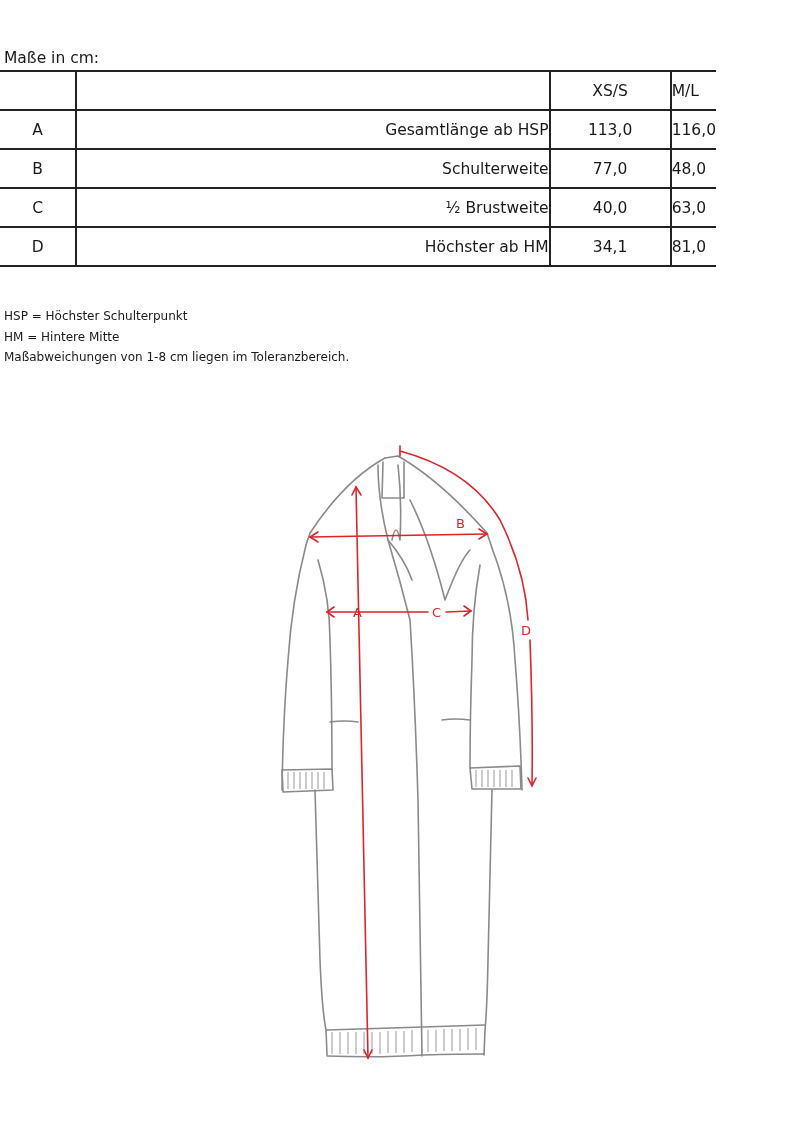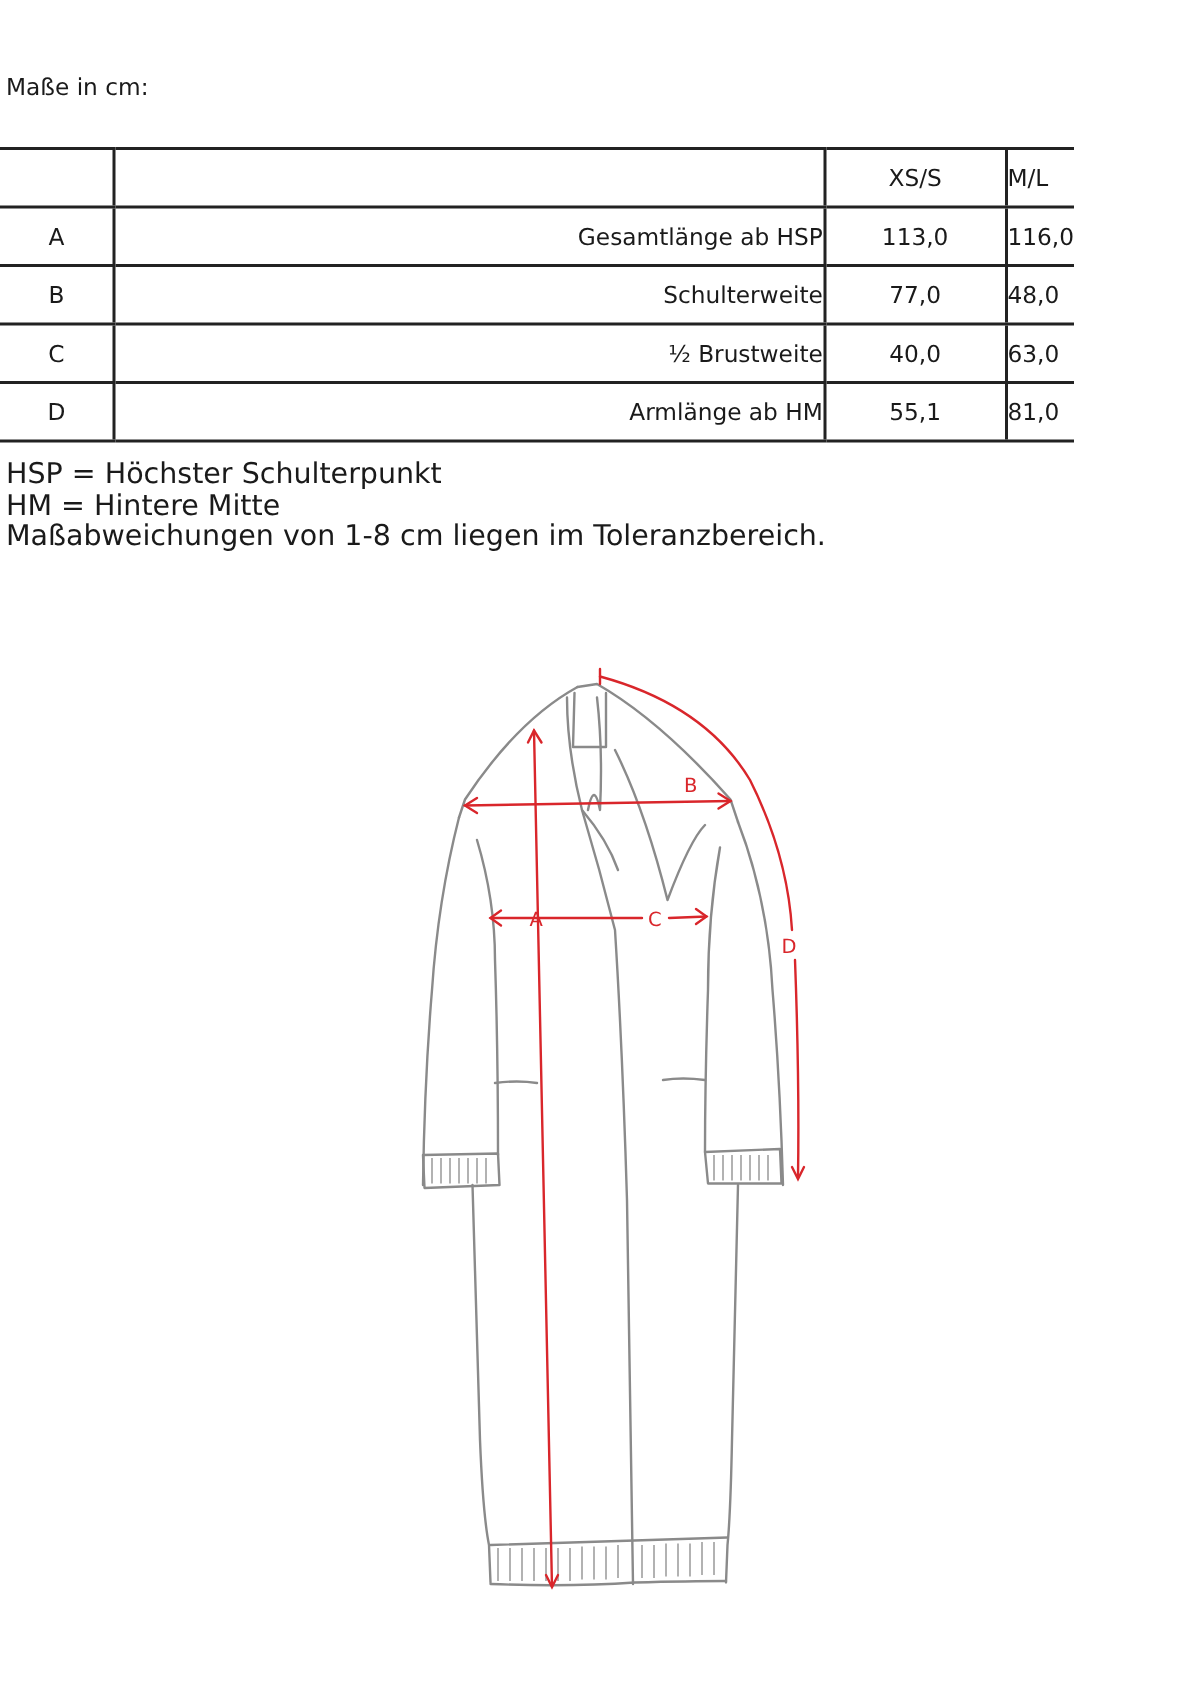--- a/index.html
+++ b/index.html
@@ -4,34 +4,34 @@
 <style>
   html, body { margin: 0; padding: 0; background: #ffffff; }
   body {
     width: 800px; height: 1132px; position: relative; overflow: hidden;
     font-family: "DejaVu Sans", sans-serif; color: #1a1a1a;
   }
   .title {
     position: absolute; left: 4px; top: 49px; font-size: 15.5px;
   }
   table.sizes {
-    position: absolute; left: 0; top: 98px; width: 716px;
+    position: absolute; left: 0; top: 70px; width: 716px;
     border-collapse: collapse; font-size: 15.5px;
   }
   table.sizes td {
     border-top: 2px solid #222; border-bottom: 2px solid #222;
     height: 37px; padding: 0; vertical-align: middle;
   }
   table.sizes td + td { border-left: 2px solid #222; }
   td.c-key { width: 76px; text-align: center; }
   td.c-label { width: 478px; padding-left: 24px; text-align: right; box-sizing: border-box; }
   td.c-xs { width: 120px; text-align: center; }
   td.c-ml { text-align: left; }
   .notes {
-    position: absolute; left: 4px; top: 306px; font-size: 19px; line-height: 20.5px;
+    position: absolute; left: 4px; top: 306px; font-size: 12px; line-height: 20.5px;
   }
   .notes div { white-space: nowrap; }
   .sketch { position: absolute; left: 0; top: 430px; width: 800px; height: 680px; }
   .mlabel { font-family: "DejaVu Sans", sans-serif; font-size: 13px; fill: #d9262b; }
 </style>
 </head>
 <body>
 
 <div class="title">Maße in cm:</div>
 
@@ -56,22 +56,22 @@
     <td class="c-ml">48,0</td>
   </tr>
   <tr>
     <td class="c-key">C</td>
     <td class="c-label">½ Brustweite</td>
     <td class="c-xs">40,0</td>
     <td class="c-ml">63,0</td>
   </tr>
   <tr>
     <td class="c-key">D</td>
-    <td class="c-label">Armlänge ab HM</td>
-    <td class="c-xs">55,1</td>
+    <td class="c-label">Höchster ab HM</td>
+    <td class="c-xs">34,1</td>
     <td class="c-ml">81,0</td>
   </tr>
 </tbody>
   </table>
 
 <div class="notes">
   <div>HSP = Höchster Schulterpunkt</div>
   <div>HM = Hintere Mitte</div>
   <div>Maßabweichungen von 1-8 cm liegen im Toleranzbereich.</div>
 </div>

